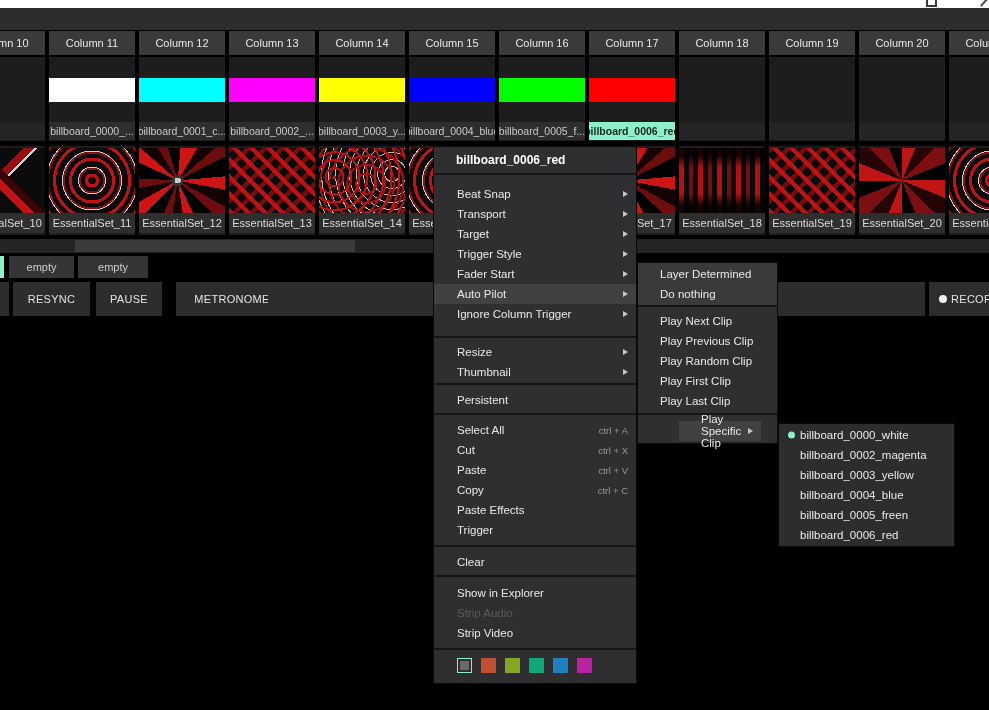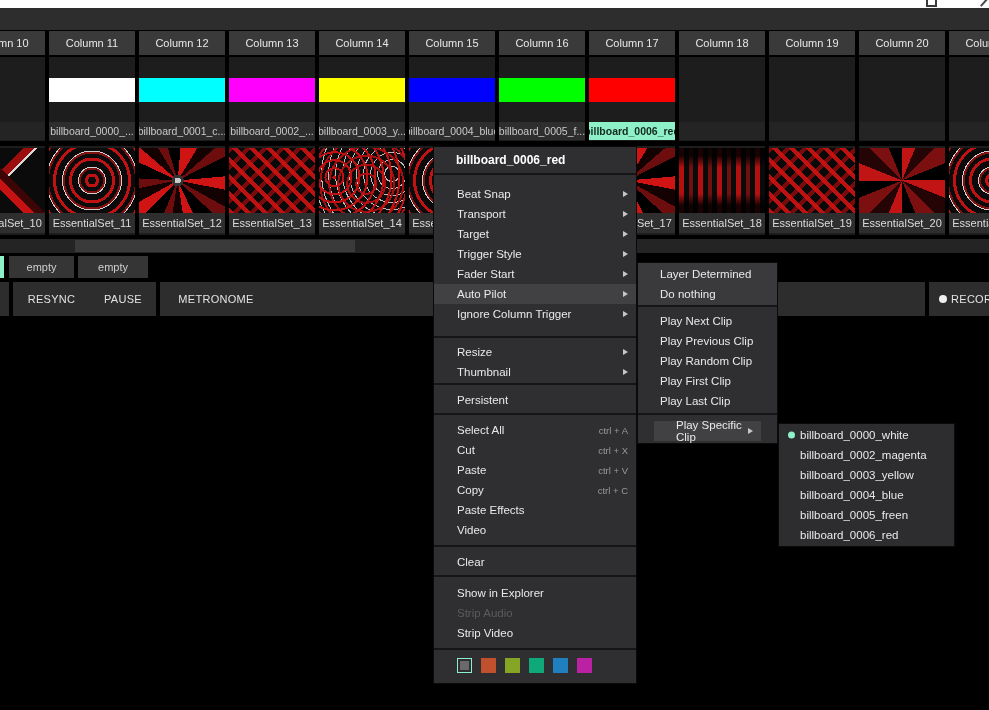--- a/index.html
+++ b/index.html
@@ -81,21 +81,21 @@
   .g5{padding:5px 0 3px;}
   .g6{padding:6px 0 5px;}
   .gsw{padding:8px 8px 10px 23px;display:flex;gap:9px;align-items:center;}
   .swatch{width:15px;height:15px;}
   .swatch.sel{border:1px solid var(--accent);padding:2px;background-clip:content-box;}
 
   .sub-menu{left:637px;top:262px;width:141px;}
   .sub-menu .mi{padding-left:22px;}
   .grpA{background:#3a3a3d;padding:1px 0;}
   .grpB{padding:4px 0 2px;}
-  .grpC{padding:6px 16px 2px;}
+  .grpC{padding:6px 16px 2px;margin-left:25px;}
 
   .clip-menu{left:778px;top:423px;width:177px;background:#2d2d2f;}
   .clip-menu .mi{padding-left:21px;}
   .dot{position:absolute;left:9px;top:50%;transform:translateY(-50%);width:7px;height:7px;border-radius:50%;}
 </style>
 </head>
 <body>
 
 <div class="screen">
 
@@ -221,22 +221,22 @@
 
   <div class="layerrow">
     <div class="sliver" style="background: rgb(142, 240, 200);"></div>
     <div class="emptybtn" style="left:9px;width:65px">empty</div>
     <div class="emptybtn" style="left:78px;width:70px">empty</div>
   </div>
 
   <div class="transrow">
     <div class="tbtn" style="left:0;width:9px"></div>
     <div class="tbtn" style="left:13px;width:77px">RESYNC</div>
-    <div class="tbtn" style="left:90px;width:66px">PAUSE</div>
-    <div class="tbtn" style="left:160px;width:112px">METRONOME</div>
+    <div class="tbtn" style="left:96px;width:66px">PAUSE</div>
+    <div class="tbtn" style="left:176px;width:112px">METRONOME</div>
     <div class="tbtn" style="left:268px;width:657px"></div>
     <div class="tbtn" style="left:929px;width:75px;justify-content:flex-start;padding-left:10px">
       <span class="rec-dot"></span>
       <span>RECORD</span>
     </div>
   </div>
 
   <div class="menu main-menu">
     <div class="menu-title">billboard_0006_red</div>
     <div class="sep"></div>
@@ -302,21 +302,21 @@
           <span class="sc">ctrl + V</span>
         </div>
       <div class="mi">
           <span>Copy</span>
           <span class="sc">ctrl + C</span>
         </div>
       <div class="mi">
           <span>Paste Effects</span>
         </div>
       <div class="mi">
-          <span>Video</span>
+          <span>Trigger</span>
         </div>
     </div>
     <div class="sep"></div>
     <div class="g5">
       <div class="mi">
           <span>Clear</span>
         </div>
     </div>
     <div class="sep"></div>
     <div class="g6">

